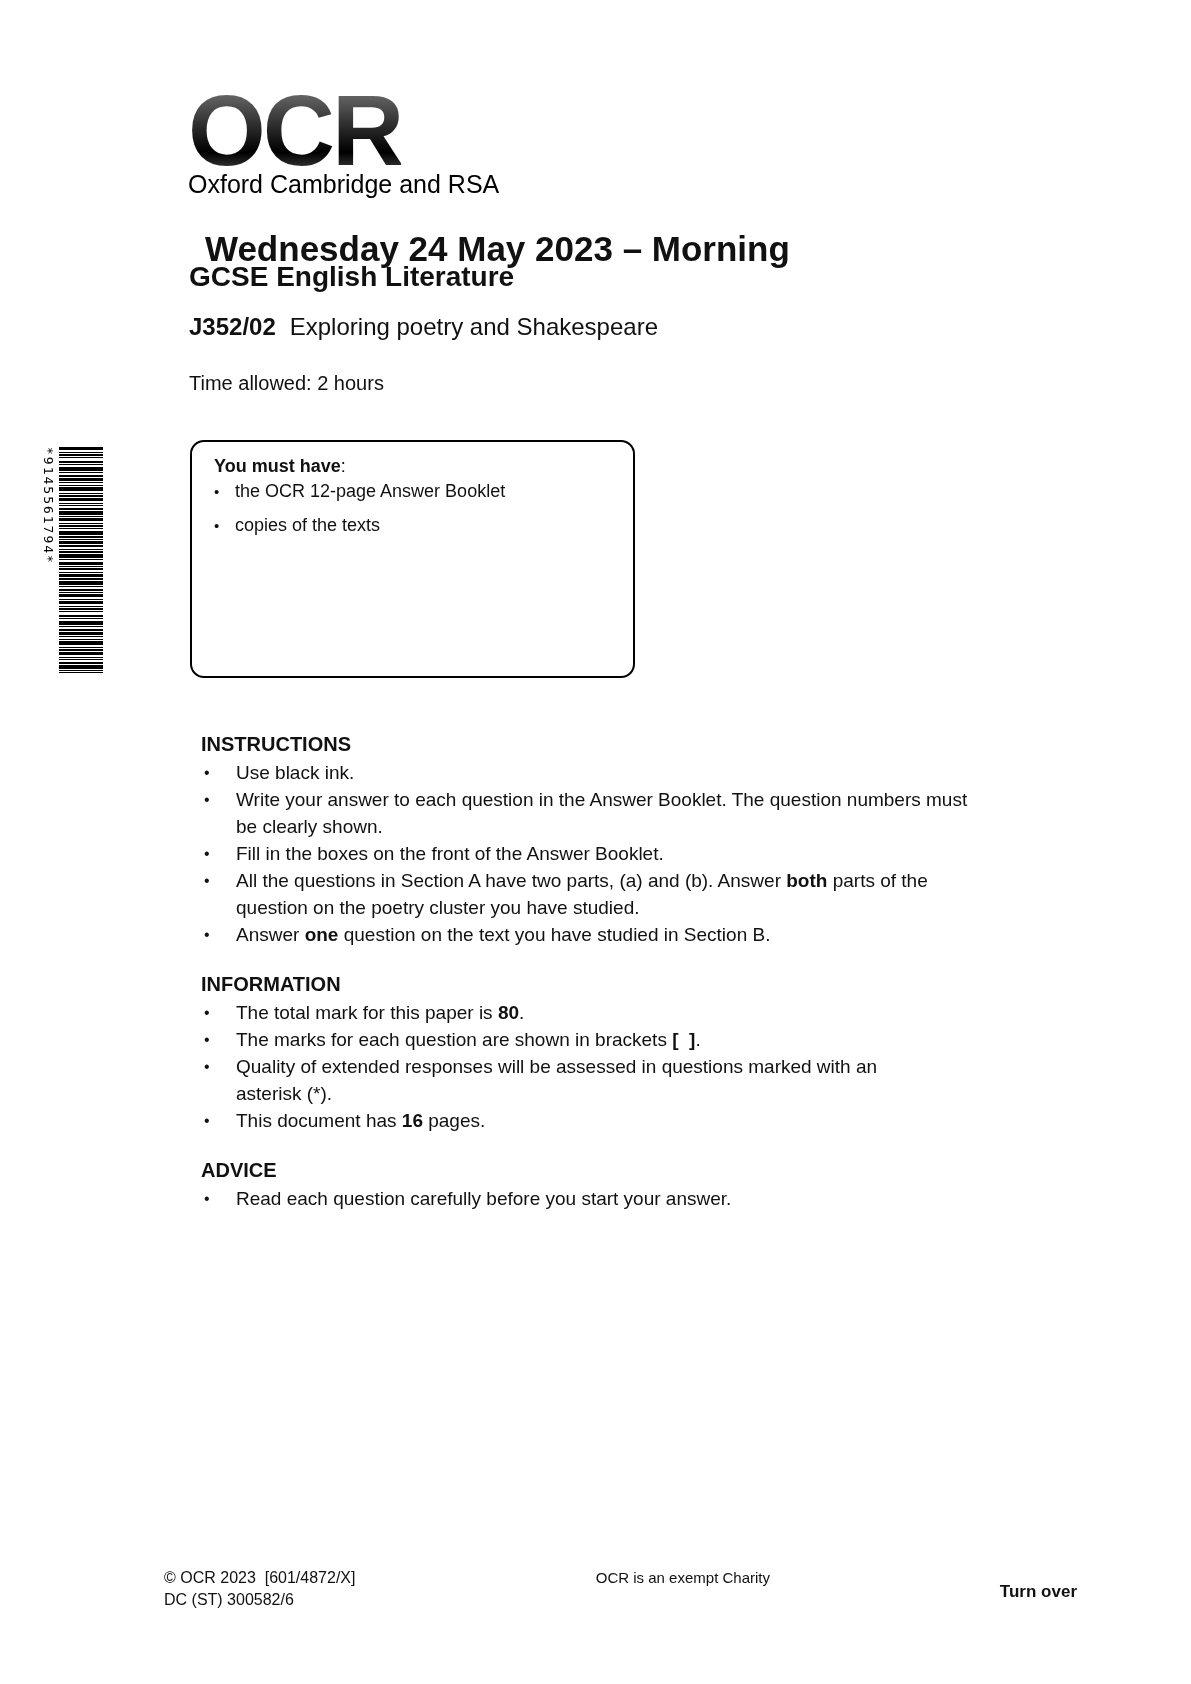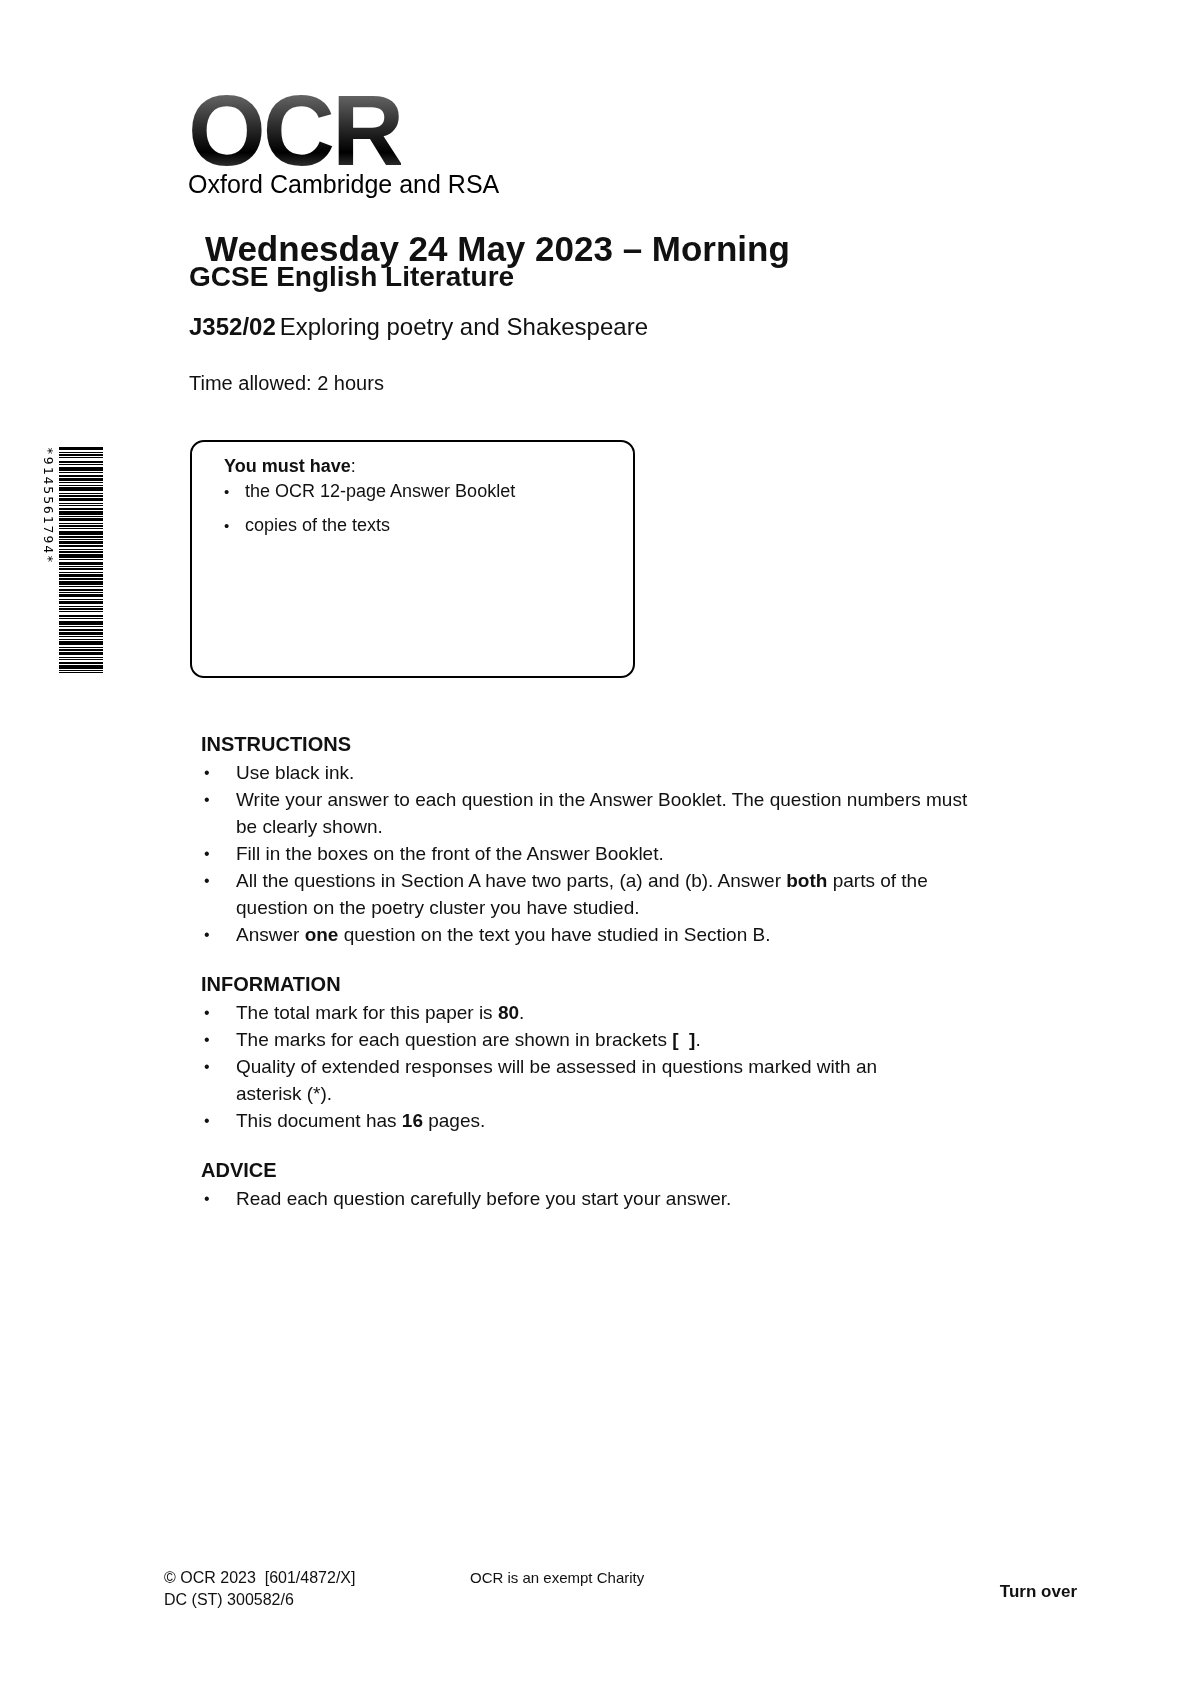--- a/index.html
+++ b/index.html
@@ -24,57 +24,57 @@
     background-clip:text;
     -webkit-text-fill-color:transparent;
     color:#1a1a1a;
     display:inline-block;
   }
   .logo-sub{font-size:25px;line-height:22px;color:#000;margin-top:3px;}
   
   .h-title{position:absolute;left:189px;top:213px;font-size:35px;font-weight:bold;line-height:40px;margin:16px;}
   .h-sub{position:absolute;left:189px;top:261px;font-size:28px;font-weight:bold;line-height:32px;margin:0;}
   .h-paper{position:absolute;left:189px;top:312px;font-size:24px;line-height:30px;margin:0;font-weight:normal;}
-  .h-paper .code{font-weight:bold;margin-right:4px;}
+  .h-paper .code{font-weight:bold;margin-right:14px;}
   .h-time{position:absolute;left:189px;top:371px;font-size:20px;font-weight:normal;line-height:24px;margin:0;}
   
   .barcode{position:absolute;left:40px;top:447px;width:64px;height:226px;}
   .barcode-label{
     position:absolute;left:16px;top:0;width:226px;height:16px;
     transform:rotate(90deg);transform-origin:top left;
     font-family:"DejaVu Sans Mono","Liberation Mono",monospace;
     font-size:13px;line-height:16px;
     text-align:justify;text-align-last:justify;
     letter-spacing:2px;color:#000;
   }
   .barcode-bars{position:absolute;left:19px;top:0;width:44px;height:226px;display:block;}
   
   .req-box{
     position:absolute;left:190px;top:440px;width:445px;height:238px;
     border:2.5px solid #000;border-radius:14px;
     box-sizing:border-box;
-    padding:12px 32px;
+    padding:12px 22px;
     font-size:18px;line-height:25px;
   }
   .req-label{font-weight:normal;}
   .req-label .b{font-weight:bold;}
   .req-bullet{display:flex;}
   .req-bullet .glyph{width:21px;flex:none;font-size:15px;}
   .req-spacer{height:9px;}
   
   .sections{position:absolute;left:190px;top:731px;width:832px;margin-left:11px;}
   .section{margin:0 0 23px 0;}
   .section-heading{font-size:20px;font-weight:bold;line-height:27px;margin:0 0 1px 0;}
   .bullet-row{display:flex;font-size:19px;line-height:27px;}
   .bullet-row .glyph{width:32px;flex:none;padding-left:3px;font-size:16px;}
   .bullet-row .txt{flex:1;}
   .bullet-row .b{font-weight:bold;}
   
   .footer-left{position:absolute;left:164px;top:1567px;font-size:16px;line-height:22px;}
-  .footer-center{position:absolute;left:470px;top:1567px;width:300px;text-align:left;font-size:15px;line-height:22px;}
+  .footer-center{position:absolute;left:470px;top:1567px;width:300px;text-align:right;font-size:15px;line-height:22px;}
   .footer-right{position:absolute;right:114px;top:1581px;font-size:17px;font-weight:bold;line-height:22px;}
 </style>
 </head>
 <body>
 
 <div class="page">
 
   <header class="logo-block">
     <div class="ocr-logo">OCR</div>
     <div class="logo-sub">Oxford Cambridge and RSA</div>

